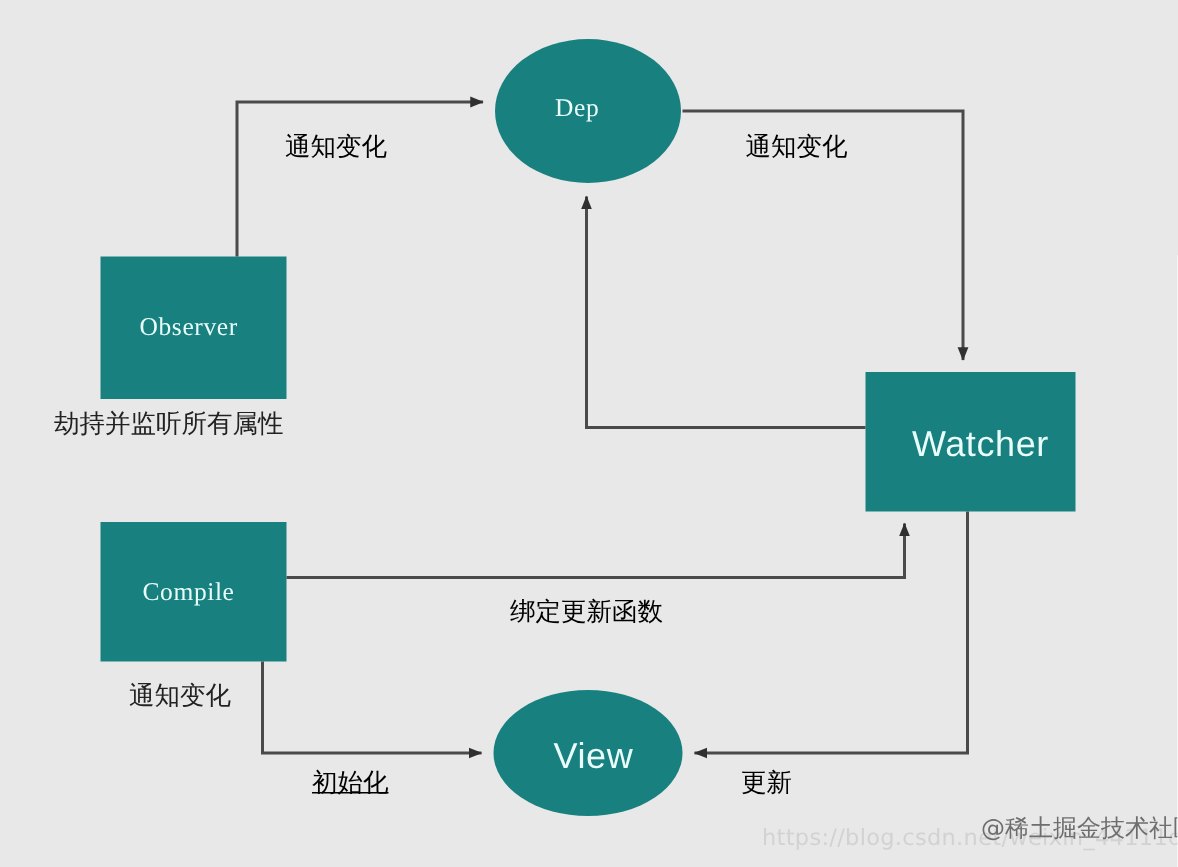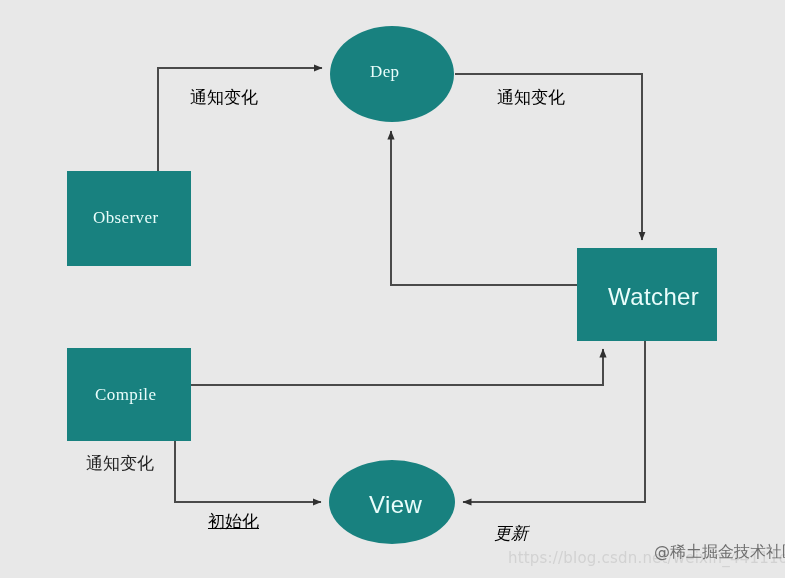--- a/index.html
+++ b/index.html
@@ -107,30 +107,32 @@
   <div class="node-label" style="left:370px; top:62px;">Dep</div>
 
   <div class="node-label" style="left:93px; top:208px;">Observer</div>
 
   <div class="node-label sans" style="left:608px; top:283px;">Watcher</div>
 
   <div class="node-label" style="left:95px; top:385px;text-align:center;">Compile</div>
 
   <div class="node-label sans" style="left:369px; top:491px;text-align:center;">View</div>
 
+  <div class="caption-label" style="left:36px; top:271px;">劫持并监听所有属性</div>
 
   <div class="caption-label" style="left:86px; top:452px;">通知变化</div>
 
   <div class="edge-label" style="left:190px; top:86px;">通知变化</div>
 
   <div class="edge-label" style="left:497px; top:86px;">通知变化</div>
 
 
+  <div class="edge-label" style="left:340px; top:396px;">绑定更新函数</div>
 
   <div class="edge-label" style="left:208px; top:510px;text-decoration:underline;">初始化</div>
 
-  <div class="edge-label" style="left:494px; top:522px;font-style:italic;">更新</div>
+  <div class="edge-label" style="left:494px; top:510px;">更新</div>
 
   <div class="watermark-url" style="left:508px; top:549px;">https://blog.csdn.net/weixin_44111ob62</div>
 
   <div class="watermark" style="left:654px; top:542px;">@稀土掘金技术社区</div>
 
 </div>
 
 </body></html>

